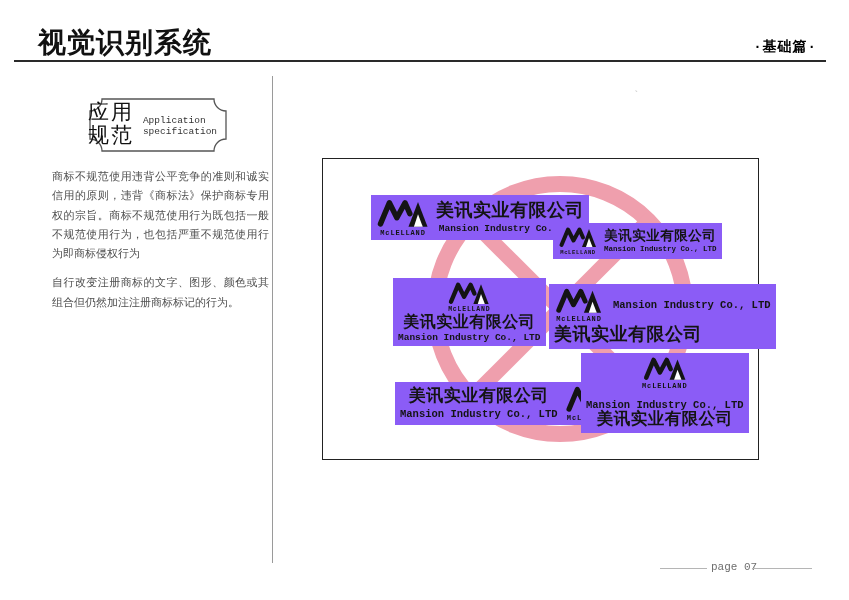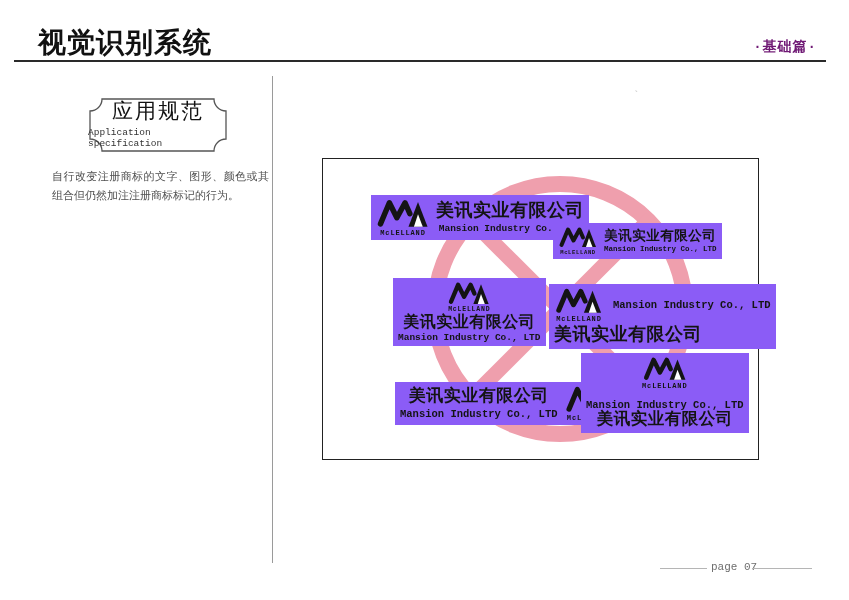--- a/index.html
+++ b/index.html
@@ -4,27 +4,27 @@
 <style>
   html,body{margin:0;padding:0;background:#fff;}
   .page{
     position:relative;width:849px;height:600px;background:#fff;overflow:hidden;
     font-family:Liberation Mono, monospace;color:#222;
   }
   
   .hdr-title-zh{position:absolute;left:38px;top:24px;font-size:28px;font-weight:bold;
     letter-spacing:1px;color:#111;}
   .hdr-title-en{position:absolute;left:203px;top:40px;font-size:15px;color:#2b2b2b;}
-  .hdr-edition{position:absolute;right:32px;top:38px;font-size:14px;font-weight:bold;color:#701a75;letter-spacing:1px;}
+  .hdr-edition{position:absolute;right:32px;top:38px;font-size:14px;font-weight:bold;color:#000000;letter-spacing:1px;}
   .hdr-rule{position:absolute;left:14px;top:60px;width:812px;height:2px;background:#2a2a2a;}
   
   .plaque{position:absolute;left:88px;top:97px;width:140px;height:56px;}
   .plaque svg{position:absolute;left:0;top:0;}
   .plaque-inner{position:absolute;left:0;top:0;width:140px;height:56px;display:flex;
-    flex-direction:column;align-items:center;justify-content:center;}
+    flex-direction:row;align-items:center;justify-content:center;}
   .plaque-zh{font-size:21px;letter-spacing:2px;color:#111;line-height:1.1;}
   .plaque-en{font-size:9.5px;color:#333;margin-top:2px;}
   .body-text{position:absolute;left:52px;top:168px;width:217px;font-size:11px;
     line-height:1.75;color:#4f4f4f;text-align:justify;}
   .body-text p{margin:0 0 10px 0;}
   .v-divider{position:absolute;left:272px;top:76px;width:1px;height:487px;background:#9a9a9a;}
   
   .panel{position:absolute;left:322px;top:158px;width:435px;height:300px;background:#fff;
     border:1px solid #222;}
   .no-symbol{position:absolute;left:0;top:0;}
@@ -80,20 +80,21 @@
     <svg width="140" height="56" viewBox="0 0 140 56">
       <path d="M14 2 H126 A12 12 0 0 0 138 14 V42 A12 12 0 0 0 126 54 H14 A12 12 0 0 0 2 42 V14 A12 12 0 0 0 14 2 Z" fill="none" stroke="#555" stroke-width="1.3"></path>
     </svg>
     <div class="plaque-inner">
       <div class="plaque-zh">应用规范</div>
       <div class="plaque-en">Application specification</div>
     </div>
   </div>
 
   <div class="body-text">
+    <p>商标不规范使用违背公平竞争的准则和诚实信用的原则，违背《商标法》保护商标专用权的宗旨。商标不规范使用行为既包括一般不规范使用行为，也包括严重不规范使用行为即商标侵权行为</p>
     <p>自行改变注册商标的文字、图形、颜色或其组合但仍然加注注册商标标记的行为。</p>
   </div>
 
   <div class="v-divider"></div>
 
   <div class="panel">
 
     <svg class="no-symbol" width="435" height="300" viewBox="0 0 435 300">
       <circle cx="237" cy="150" r="125" fill="none" stroke="#ef9fad" stroke-width="16"></circle>
       <line x1="146" y1="59" x2="328" y2="241" stroke="#ef9fad" stroke-width="15"></line>

